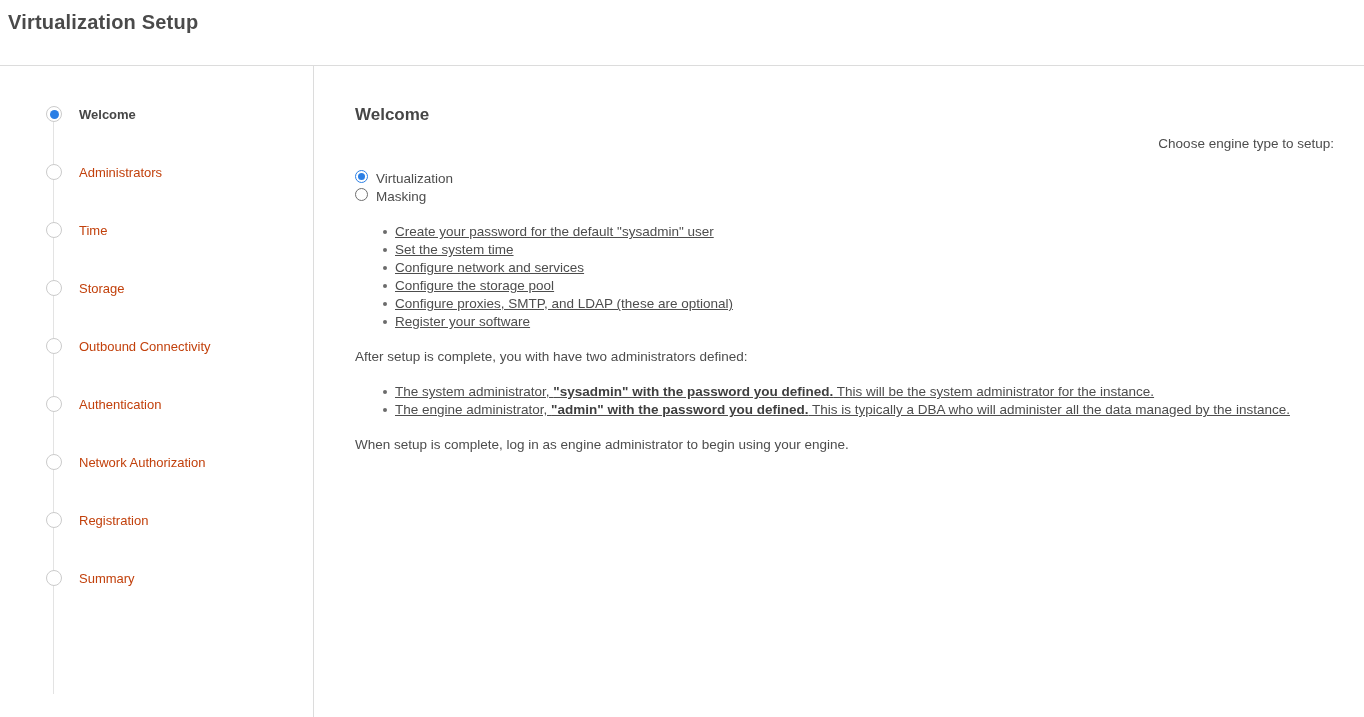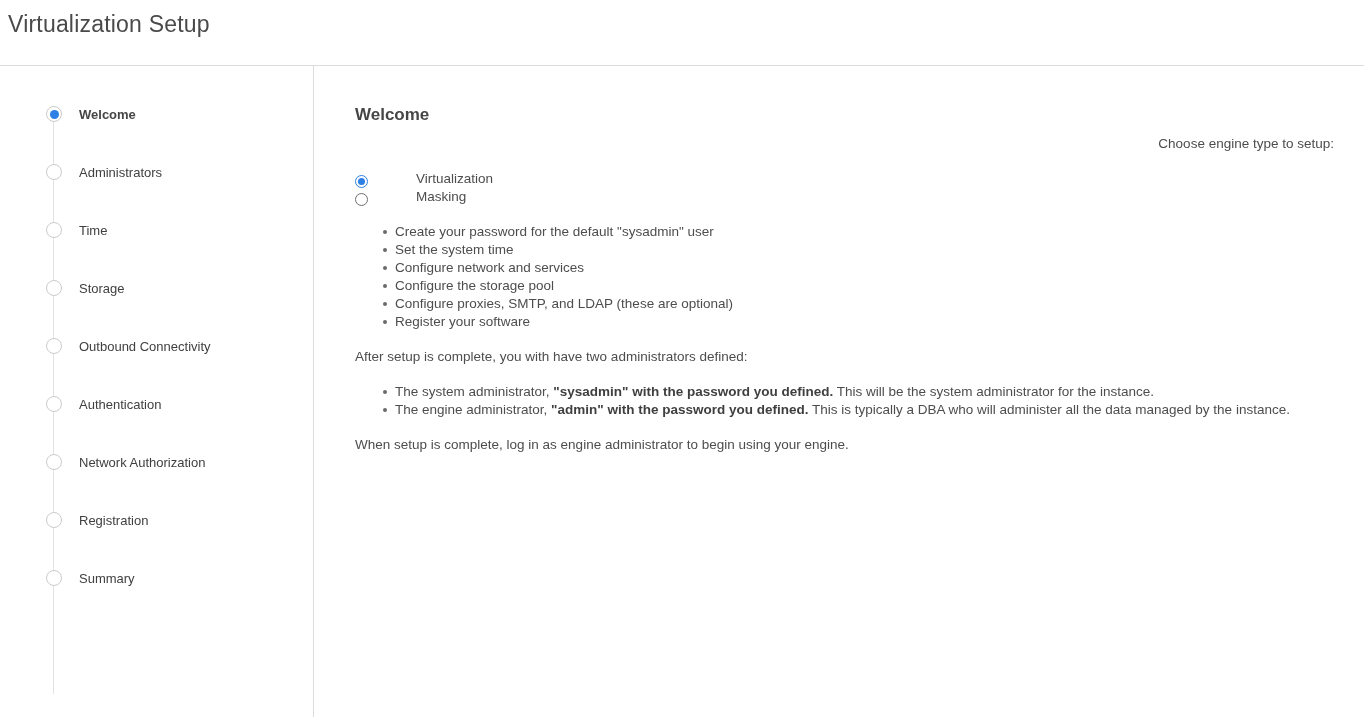--- a/index.html
+++ b/index.html
@@ -12,22 +12,22 @@
     height: 717px;
     overflow: hidden;
   }
   
   .header {
     height: 66px;
     padding: 11px 0 0 8px;
     border-bottom: 1px solid #dcdcdc;
   }
   .header h1 {
-    font-size: 23px;
-    font-weight: 400;
+    font-size: 20px;
+    font-weight: 700;
     color: #4a4a4a;
     letter-spacing: 0.2px;
   }
   
   .main {
     display: flex;
     height: 651px;
     padding-left: 39px;
   }
   
@@ -73,45 +73,44 @@
   .step-radio .dot {
     width: 9px;
     height: 9px;
     border-radius: 50%;
     background: transparent;
   }
   .step.active .step-radio .dot { background: var(--accent); }
   .step-label {
     margin-left: 17px;
     font-size: 13px;
-    color: #404040;
+    color: #c2410c;
   }
   .step.active .step-label { font-weight: 700; color: #464646; }
   
   .content {
     flex: 1 1 auto;
     padding: 39px 30px 0 41px;
     font-size: 13.5px;
     line-height: 18px;
   }
   .content h2 {
     font-size: 17px;
     font-weight: 700;
     color: #464646;
     line-height: 20px;
   }
   .content p { margin: 17px 0; }
   .content p.choose { margin-top: 10px; text-align: right; }
   .radio-group { margin: 16px 0 17px 0; }
   .engine-option {
     display: flex;
-    align-items: flex-end;
+    align-items: flex-start;
     height: 18px;
     cursor: pointer;
-    gap: 40px;
   }
   .radio {
     width: 13px;
     height: 13px;
     border-radius: 50%;
     border: 1px solid #6e6e6e;
     background: #ffffff;
     display: inline-flex;
     align-items: center;
     justify-content: center;
@@ -127,20 +126,21 @@
   .engine-option.selected .radio .dot { background: var(--accent); }
   .engine-option-label { margin-left: 8px; }
   .content ul {
     list-style: none;
     margin: 17px 0;
     padding-left: 40px;
   }
   .content li {
     position: relative;
     line-height: 18px;
+    text-decoration: underline;
   }
   .content li::before {
     content: "";
     position: absolute;
     left: -12px;
     top: 7px;
     width: 4px;
     height: 4px;
     border-radius: 50%;
     background: #6b6b6b;

